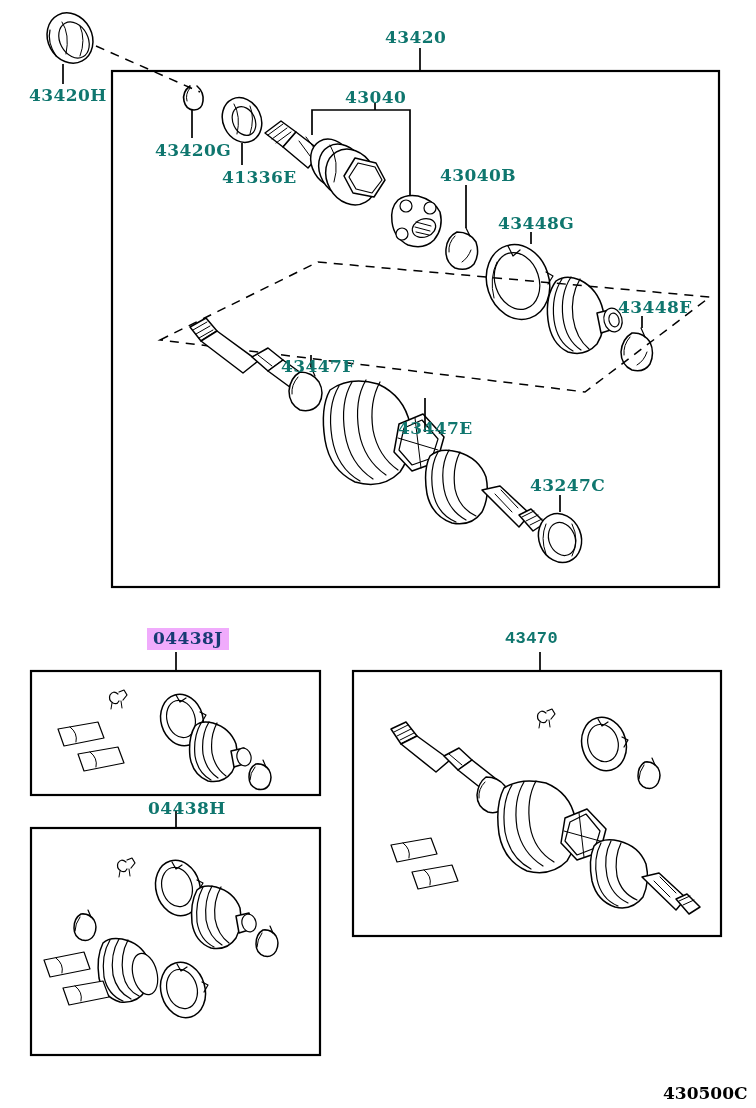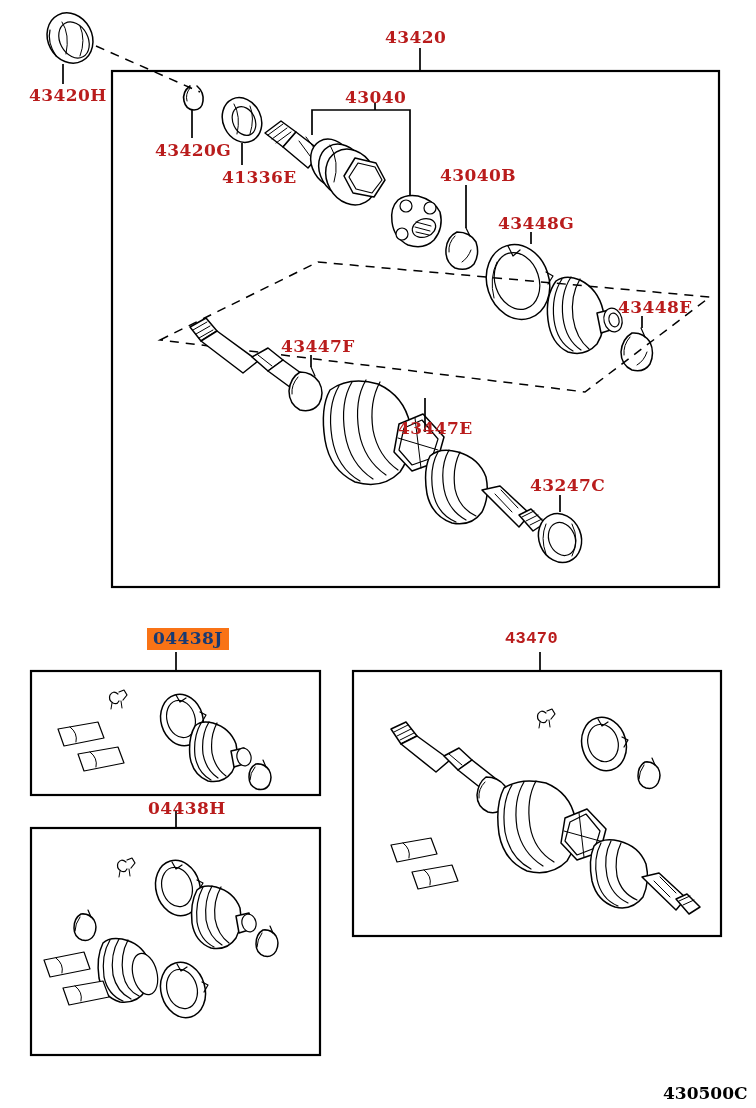--- a/index.html
+++ b/index.html
@@ -24,27 +24,27 @@
     top: 0;
     width: 756px;
     height: 1108px;
   }
   .callout {
     position: absolute;
     font-family: "DejaVu Serif", "Liberation Serif", serif;
     font-weight: bold;
     font-size: 17px;
     letter-spacing: 0.4px;
-    color: #b91c1c;
+    color: #0f766e;
     white-space: nowrap;
     line-height: 1;
     -webkit-font-smoothing: none;
   }
   .callout.hl {
-    background: #f97316;
+    background: #f0abfc;
     color: #173a73;
     padding: 2px 6px 3px 6px;
   }
   .sheetcode {
     position: absolute;
     font-family: "DejaVu Serif", "Liberation Serif", serif;
     font-weight: bold;
     font-size: 17px;
     color: #000000;
     white-space: nowrap;
@@ -405,21 +405,21 @@
   </svg>
 
   <div class="callout" style="left:29px;  top:87px;">43420H</div>
   <div class="callout" style="left:385px; top:29px;">43420</div>
   <div class="callout" style="left:155px; top:142px;text-align:center;">43420G</div>
   <div class="callout" style="left:210px; top:169px;margin-left:12px;">41336E</div>
   <div class="callout" style="left:345px; top:89px;">43040</div>
   <div class="callout" style="left:440px; top:167px;">43040B</div>
   <div class="callout" style="left:498px; top:215px;">43448G</div>
   <div class="callout" style="left:618px; top:299px;">43448F</div>
-  <div class="callout" style="left:281px; top:338px;">43447F</div>
+  <div class="callout" style="left:281px; top:358px;">43447F</div>
   <div class="callout" style="left:398px; top:390px;margin-top:30px;">43447E</div>
   <div class="callout" style="left:530px; top:477px;">43247C</div>
 
   <div class="callout hl" style="left:147px; top:628px;">04438J</div>
   <div class="callout" style="left:505px; top:630px;font-family:Liberation Mono, monospace;">43470</div>
   <div class="callout" style="left:148px; top:800px;">04438H</div>
 
   <div class="sheetcode" style="left:663px; top:1083px;">430500C</div>
 
 </div>

